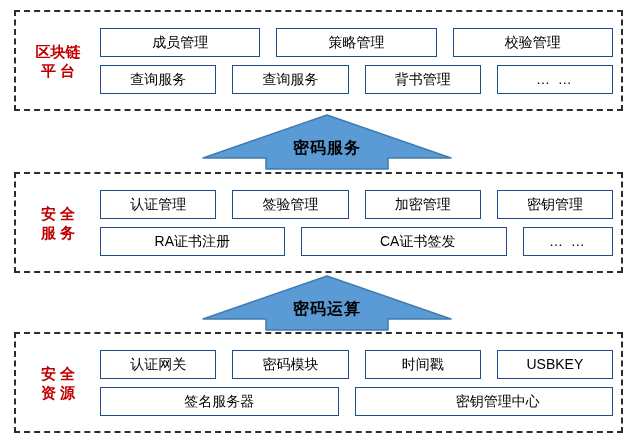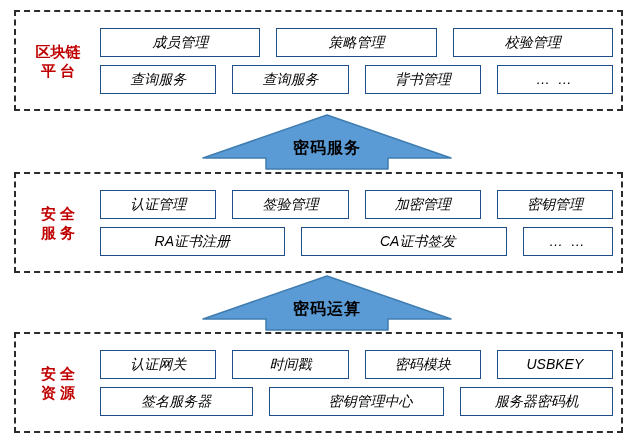--- a/index.html
+++ b/index.html
@@ -43,21 +43,20 @@
     flex: 1 1 auto;
     display: flex;
     flex-direction: column;
     justify-content: center;
     gap: 8px;
     padding-right: 8px;
   }
   .row {
     display: flex;
     gap: 16px;
-    font-style: italic;
   }
   .cell {
     flex: 1 1 0;
     border: 1px solid #1d4e89;
     box-sizing: border-box;
     height: 29px;
     line-height: 27px;
     text-align: center;
     font-size: 14px;
     color: #000000;
@@ -153,25 +152,24 @@
     </svg>
     <div class="arrow-label">密码运算</div>
   </div>
 
   <div class="layer" id="layer-resource">
     <div class="layer-title">安  全
 资  源</div>
     <div class="layer-body">
       <div class="row">
         <div class="cell">认证网关</div>
+        <div class="cell">密码模块</div>
         <div class="cell">时间戳</div>
-        <div class="cell">密码模块</div>
         <div class="cell">USBKEY</div>
       </div>
       <div class="row">
         <div class="cell wide2">签名服务器</div>
         <div class="cell wide-ca">密钥管理中心</div>
-        <div class="cell wide2">服务器密码机</div>
       </div>
     </div>
   </div>
 
 </div>
 
 </body></html>

